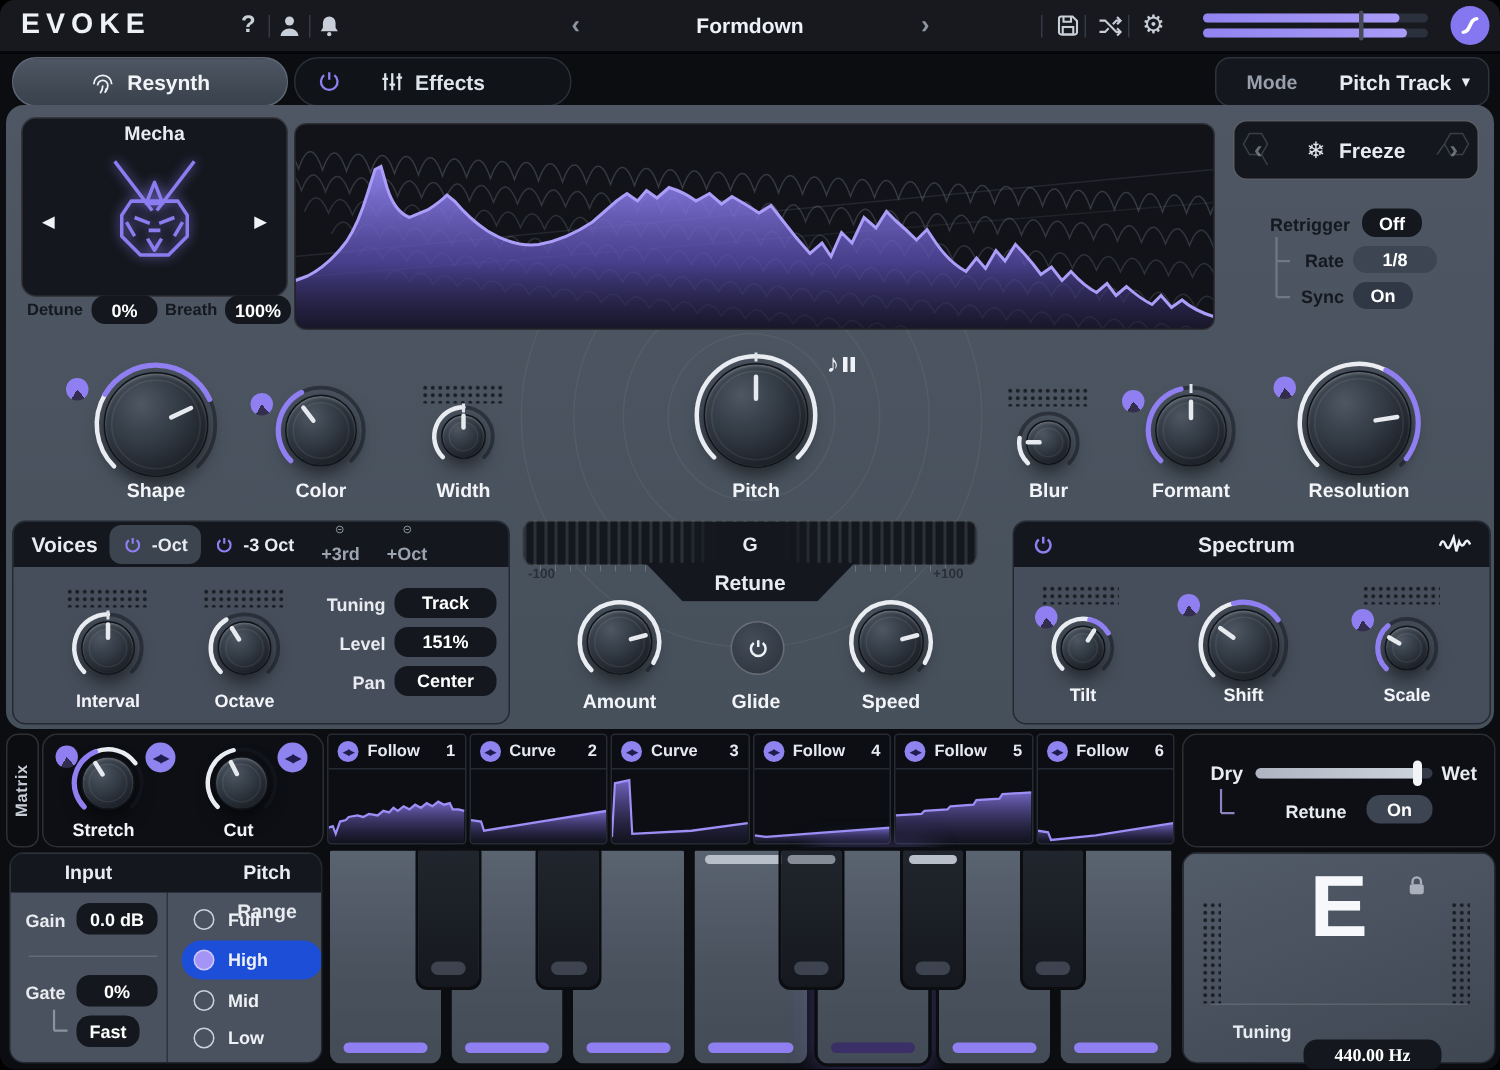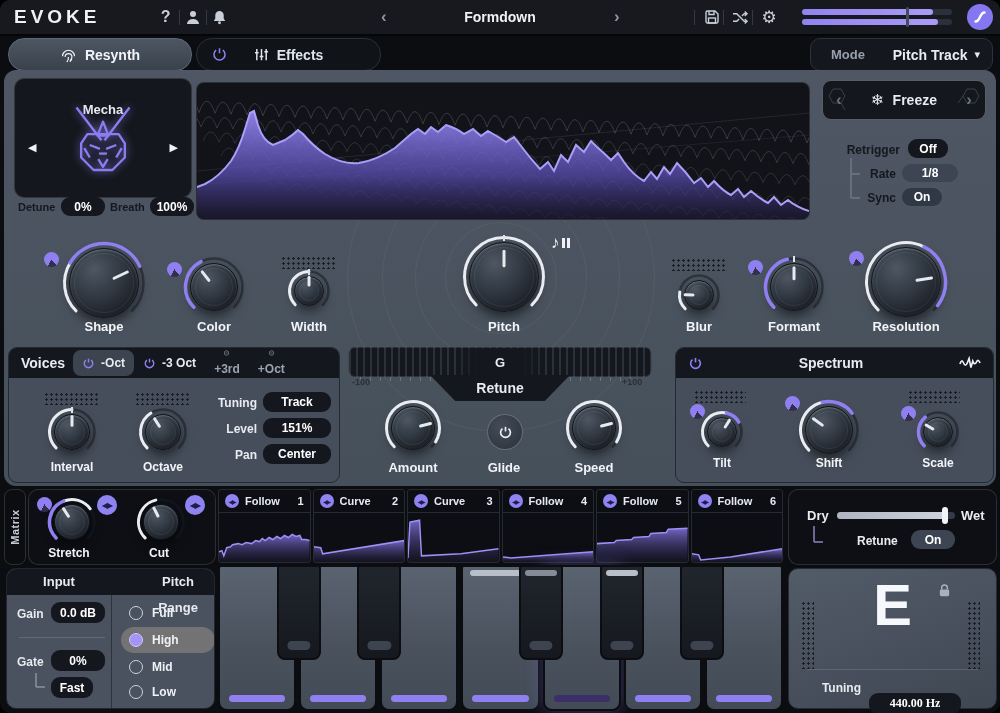--- a/index.html
+++ b/index.html
@@ -47,21 +47,21 @@
   .vtab.dim{color:#9aa3af;flex-direction:column;}
   
   .botbox{position:absolute;background:#0d0f14;border:1px solid rgba(255,255,255,0.13);border-radius:10px;}
   .lane{flex:1;background:#0c0e13;border:1px solid #262b33;border-radius:3px;display:flex;flex-direction:column;overflow:hidden;}
   .lane-h{height:22px;display:flex;align-items:center;gap:6px;padding:0 6px;border-bottom:1px solid #262b33;font-size:11px;font-weight:700;color:#e6eaf0;}
   .lane-ic{width:14px;height:14px;border-radius:50%;background:#8f83f0;color:#221b4e;font-size:6px;display:flex;align-items:center;justify-content:center;letter-spacing:-1px;flex:none;}
   .lane-env{flex:1;}
   .radio{width:14px;height:14px;border-radius:50%;border:1.5px solid #ccd2dc;box-sizing:border-box;flex:none;}
   .radio.on{background:#a394f6;border-color:#cfc7ff;}
   .rrow{position:absolute;left:114px;width:94px;height:26px;display:flex;align-items:center;gap:9px;padding-left:8px;box-sizing:border-box;font-size:12px;font-weight:700;color:#eef1f6;}
-  .rrow.sel{background:#737373;border-radius:13px;}
+  .rrow.sel{background:#1d4ed8;border-radius:13px;}
   
   #kbd{position:absolute;left:218px;top:565px;width:565px;height:146px;display:flex;gap:3px;}
   .wkey{flex:1;position:relative;background:linear-gradient(180deg,#5a6370,#4a525e 55%,#434b57);border:2px solid #0b0d11;border-radius:3px 3px 9px 9px;box-sizing:border-box;}
   .wkey .bstrip{position:absolute;left:9px;right:9px;bottom:7px;height:7px;border-radius:4px;background:#8f7ff0;}
   .wkey.active{background:linear-gradient(180deg,#b9abfb 0%,#9habf0 30%,#8b7ce8 55%,#5f51b0 85%,#4a3e85 100%);box-shadow:0 0 18px rgba(150,130,255,0.35);}
   .wkey.active .bstrip{background:#3a3067;}
   .tstrip{position:absolute;left:7px;right:7px;top:3px;height:6px;border-radius:3px;}
   .bkey{position:absolute;top:0;width:44px;height:95px;background:linear-gradient(180deg,#21252d,#15181e);border:2px solid #0b0d11;border-radius:3px 3px 8px 8px;box-sizing:border-box;}
   .bkey .handle{position:absolute;left:50%;transform:translateX(-50%);bottom:8px;width:58%;height:9px;border-radius:5px;background:#3d4450;}
   .hline{position:absolute;background:rgba(255,255,255,0.14);height:1px;}
@@ -154,21 +154,21 @@
   </div>
 
   <div id="main">
 
     <div class="ripple" style="left:441px;top:152px;width:110px;height:110px;"></div>
     <div class="ripple" style="left:411px;top:122px;width:170px;height:170px;"></div>
     <div class="ripple" style="left:378px;top:89px;width:236px;height:236px;"></div>
     <div class="ripple" style="left:343px;top:54px;width:306px;height:306px;"></div>
 
     <div class="darkbox abs" style="left:10px;top:8px;width:176px;height:118px;">
-      <div style="text-align:center;margin-top:23px;font-size:13px;font-weight:700;">Mecha</div>
+      <div style="text-align:center;margin-top:2px;font-size:13px;font-weight:700;">Mecha</div>
       <div style="position:absolute;left:13px;top:62px;color:#f0f2f6;font-size:11px;">◀</div>
       <div style="position:absolute;right:13px;top:62px;color:#f0f2f6;font-size:11px;">▶</div>
       <svg width="78" height="84" viewBox="0 0 100 104" style="position:absolute;left:49px;top:24px;filter:drop-shadow(0 0 4px rgba(139,124,240,0.8));" fill="none" stroke="#8b7cf0" stroke-width="3" stroke-linejoin="round">
         <path d="M16 4 L48 46 M84 4 L52 46"></path>
         <path d="M50 22 L43 40 L57 40 Z"></path>
         <path d="M30 38 L70 38 L78 50 L78 68 L62 84 L38 84 L22 68 L22 50 Z"></path>
         <path d="M33 52 L46 57 M67 52 L54 57"></path>
         <path d="M26 56 L33 68 M74 56 L67 68"></path>
         <path d="M44 70 L50 80 L56 70"></path>
         <path d="M45 63 h10"></path>

